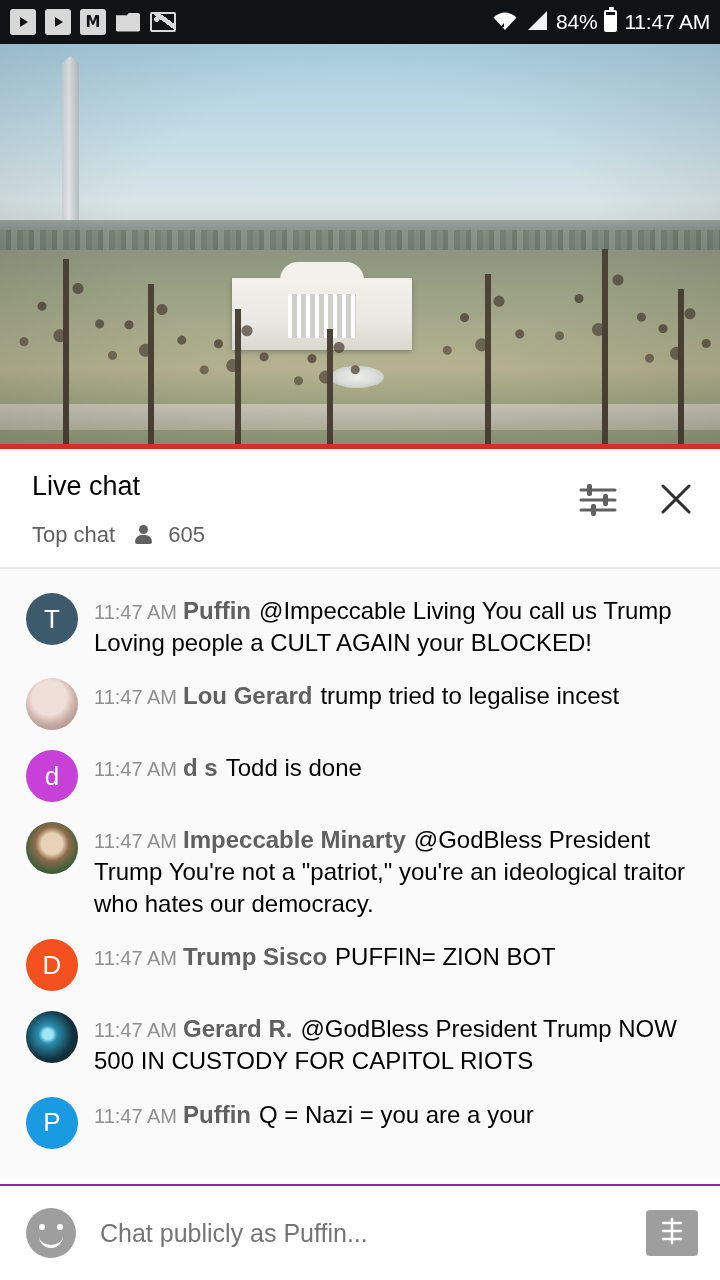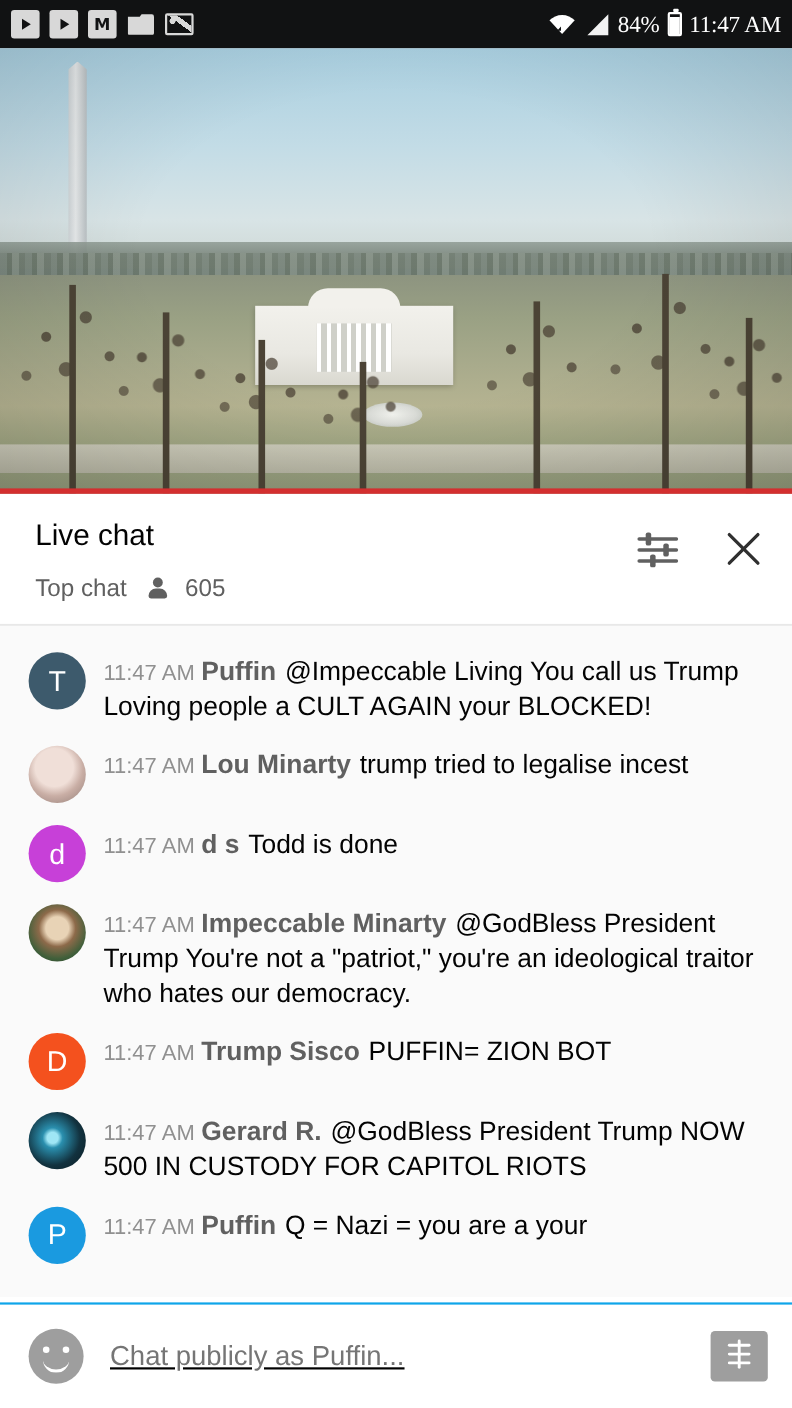--- a/index.html
+++ b/index.html
@@ -25,23 +25,22 @@
     box-sizing: border-box;
   }
   .sb-left {
     display: flex;
     align-items: center;
     gap: 9px;
     flex: 1;
   }
   .sb-right {
     display: flex;
-    align-items: center;
+    align-items: flex-start;
     gap: 7px;
-    font-family: Liberation Serif, serif;
   }
   .sb-icon {
     width: 26px;
     height: 26px;
     border-radius: 3px;
     background: #d8d8d8;
     display: flex;
     align-items: center;
     justify-content: center;
     color: #111213;
@@ -374,26 +373,25 @@
     margin-right: 8px;
   }
   .text { color: #030303; }
 
   
   .composer {
     position: absolute;
     left: 0; right: 0; bottom: 0;
     height: 96px;
     background: #ffffff;
-    border-top: 2px solid #0ea5e9;
+    border-top: 2px solid #a21caf;
     display: flex;
     align-items: center;
     padding: 0 22px 0 26px;
     box-sizing: border-box;
-    text-decoration: underline;
   }
   .emoji {
     width: 50px; height: 50px;
     border-radius: 50%;
     background: #9e9e9e;
     position: relative;
     flex: 0 0 50px;
     margin-right: 22px;
   }
   .emoji::before {
@@ -557,21 +555,21 @@
     <div class="msg-body">
       <span class="time">11:47 AM</span><span class="author">Puffin</span><span class="text">@Impeccable Living You call us Trump Loving people a CULT AGAIN your BLOCKED!</span>
     </div>
   </div>
 
   <div class="msg">
     <div class="avatar photo-a">
       <span></span>
     </div>
     <div class="msg-body">
-      <span class="time">11:47 AM</span><span class="author">Lou Minarty</span><span class="text">trump tried to legalise incest</span>
+      <span class="time">11:47 AM</span><span class="author">Lou Gerard</span><span class="text">trump tried to legalise incest</span>
     </div>
   </div>
 
   <div class="msg">
     <div class="avatar" style="background:#c740d8;">
       <span>d</span>
     </div>
     <div class="msg-body">
       <span class="time">11:47 AM</span><span class="author">d s</span><span class="text">Todd is done</span>
     </div>

